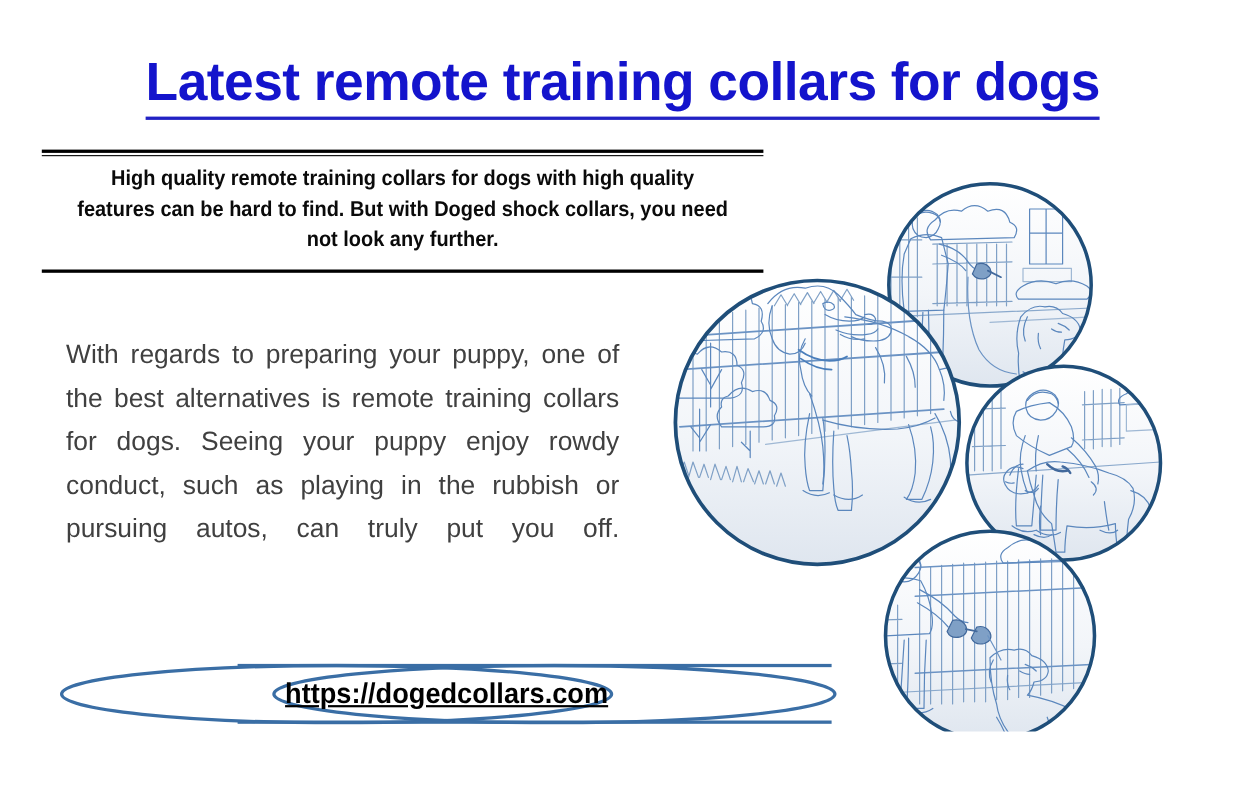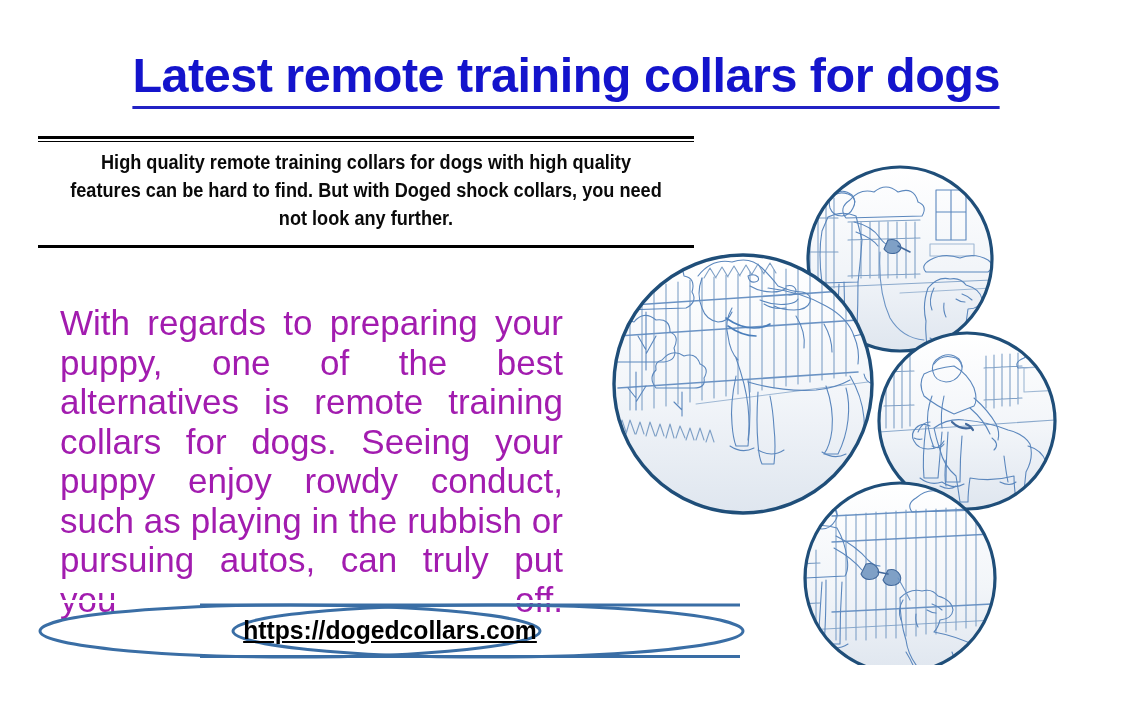--- a/index.html
+++ b/index.html
@@ -77,36 +77,36 @@
     transform-origin: center center;
   }
 
   
   .body-para {
     position: absolute;
     left: 60px;
     top: 303px;
     width: 503px;
     font-family: "Liberation Sans", sans-serif;
-    font-size: 35px;
+    font-size: 24px;
     line-height: 39.5px;
-    color: #a21caf;
+    color: #404040;
     text-align: justify;
     text-justify: inter-word;
   }
   .body-para::after {
     content: "";
     display: inline-block;
     width: 100%;
   }
 
   
   .url-banner {
     position: absolute;
-    left: 40px;
+    left: 56px;
     top: 600px;
     width: 700px;
     height: 62px;
   }
   .url-banner svg {
     position: absolute;
     left: 0; top: 0;
     width: 700px;
     height: 62px;
     overflow: visible;

